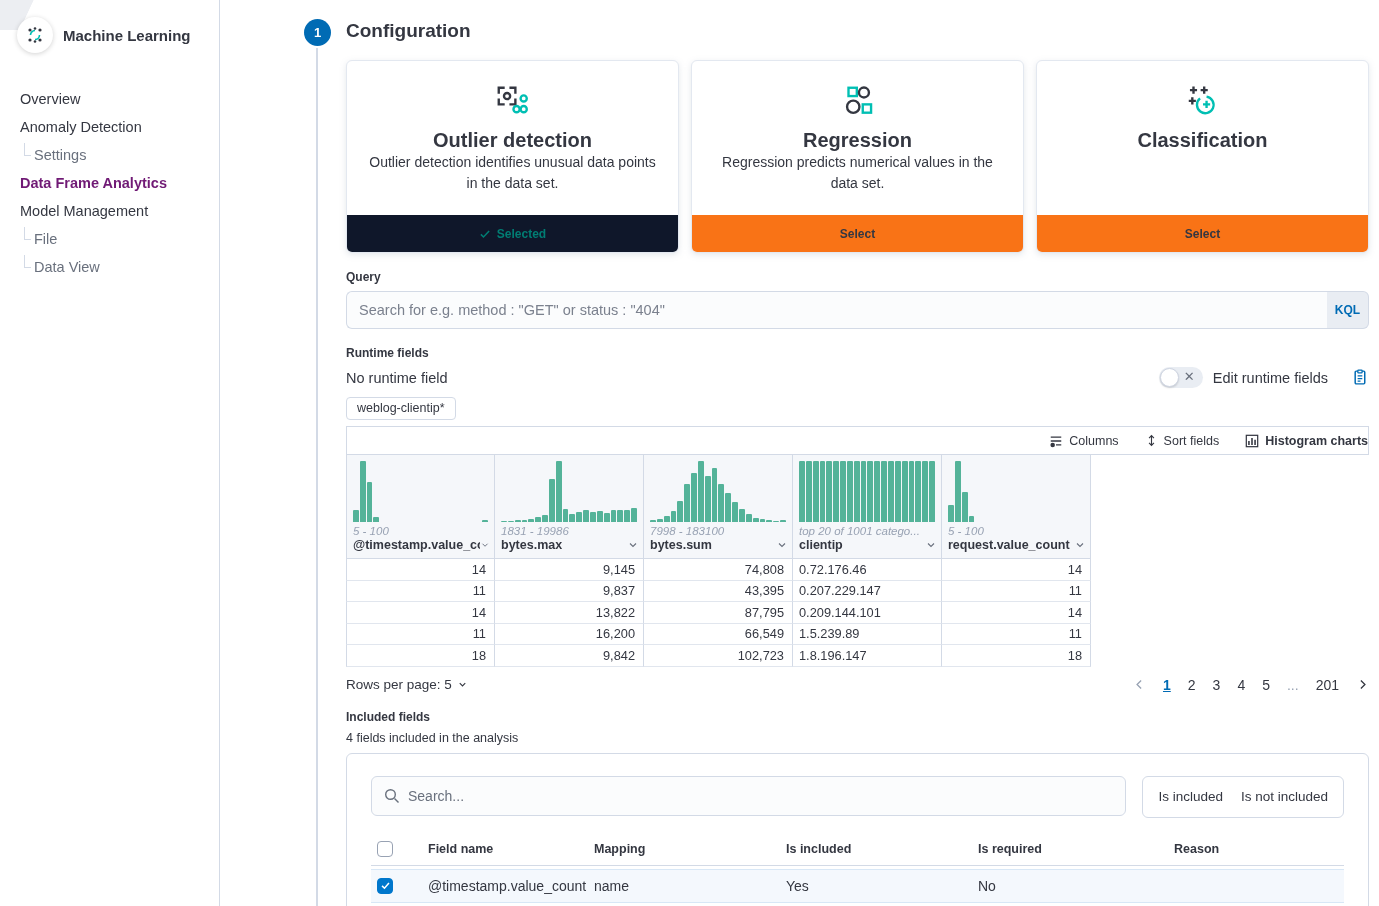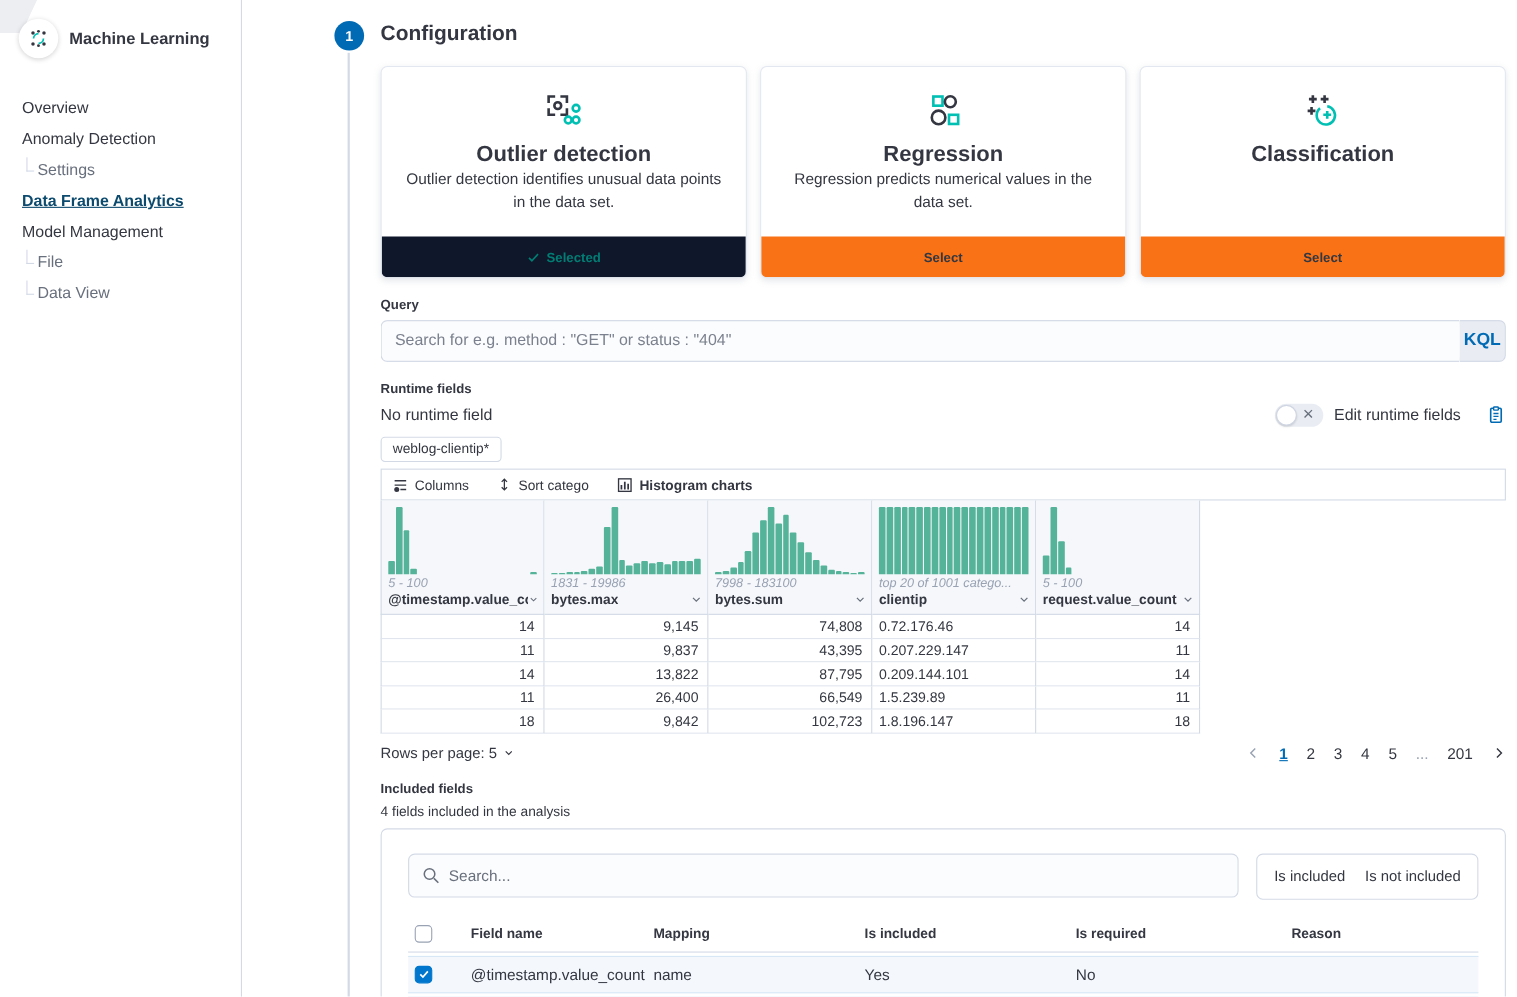--- a/index.html
+++ b/index.html
@@ -13,21 +13,21 @@
     background:linear-gradient(115deg,#eceef2 45%,#fff 46%); }
   .app-header { display:flex; align-items:center; gap:10px; padding:17px 0 0 17px; position:relative; }
   .app-logo { width:36px; height:36px; border-radius:50%; background:#fff;
     box-shadow:0 1px 5px rgba(0,0,0,.18); display:flex; align-items:center; justify-content:center; }
   .app-title { font-size:15px; font-weight:bold; }
   .nav { margin-top:32px; }
   .nav-item { font-size:14.5px; padding:6px 0 6px 20px; cursor:pointer; }
   .nav-item.indent { padding-left:34px; color:#69707D; position:relative; }
   .nav-item.indent::before { content:""; position:absolute; left:24px; top:2px;
     width:6px; height:12px; border-left:1px solid #D3DAE6; border-bottom:1px solid #D3DAE6; }
-  .nav-item.active a { color:#0c4a6e; font-weight:bold; text-decoration:underline; }
+  .nav-item.active a { color:#701a75; font-weight:bold; }
   .nav-item a { color:inherit; text-decoration:none; }
 
   
   .main { margin-left:220px; position:relative; padding-top:20px; }
   .step-line { position:absolute; left:96px; top:48px; width:2px; height:860px; background:#D3DAE6; }
   .step-circle { position:absolute; left:84px; top:19px; width:27px; height:27px; border-radius:50%;
     background:#006BB4; color:#fff; font-size:13px; font-weight:bold;
     display:flex; align-items:center; justify-content:center; }
   .page-title { margin-left:126px; font-size:19px; font-weight:bold; }
   .content { margin-left:126px; width:1023px; }
@@ -46,40 +46,40 @@
   .card.selected .card-footer { background:#0f172a; color:#017D73; }
 
   
   .section-label { font-size:12px; font-weight:bold; margin-top:17px; }
   .query-row { display:flex; margin-top:7px; }
   .query-input { flex:1; height:38px; border:1px solid #D3DAE6; border-right:none;
     border-radius:6px 0 0 6px; background:#FBFCFD; padding:0 12px; font-size:14.5px;
     font-family:"Liberation Sans", sans-serif; color:#343741; }
   .query-input::placeholder { color:#7b818e; }
   .kql-btn { width:42px; height:38px; background:#E9EDF3; border:1px solid #D3DAE6; border-left:none;
-    border-radius:0 6px 6px 0; color:#006BB4; font-size:16px; font-weight:bold; cursor:pointer; }
+    border-radius:0 6px 6px 0; color:#006BB4; font-size:12px; font-weight:bold; cursor:pointer; }
 
   
   .runtime-row { display:flex; align-items:center; justify-content:space-between; margin-top:7px; }
   .runtime-empty { font-size:14.5px; }
   .runtime-right { display:flex; align-items:center; gap:10px; }
   .toggle { width:44px; height:21px; border-radius:11px; background:#E9EDF3; position:relative; cursor:pointer; }
   .toggle-knob { position:absolute; left:1px; top:1px; width:19px; height:19px; border-radius:50%;
     background:#fff; border:1px solid #cfd5e2; box-shadow:0 1px 2px rgba(0,0,0,.15); }
   .toggle-x { position:absolute; right:8px; top:2px; font-size:13px; color:#69707D; }
   .toggle-label { font-size:14.5px; }
   .copy-icon { margin-left:14px; cursor:pointer; display:flex; }
 
   .index-badge { display:inline-block; margin-top:9px; padding:3px 10px 4px;
     border:1px solid #D3DAE6; border-radius:4px; font-size:12.5px; background:#fff; }
 
   
   .grid { margin-top:6px; }
   .grid-toolbar { height:29px; border:1px solid #D3DAE6; background:#fff;
-    display:flex; align-items:center; gap:26px; padding-left:10px; }
+    display:flex; align-items:center; gap:26px; padding-left:10px;justify-content:flex-end; }
   .tb-item { display:flex; align-items:center; gap:6px; font-size:12.5px; cursor:pointer; }
   .tb-item.bold { font-weight:bold; }
   .grid-cols { display:flex; }
   .gcol { width:149px; border-right:1px solid #D3DAE6; border-bottom:1px solid #D3DAE6; }
   .gcol:first-child { border-left:1px solid #D3DAE6; }
   .ghead { background:#F5F7FA; height:104px; display:flex; flex-direction:column; }
   .hist { flex:1; display:flex; align-items:flex-end; gap:1px; padding:6px 6px 0; height:62px; }
   .hbar { flex:1; background:#54B399; border-radius:1px 1px 0 0; }
   .grange { font-size:11.5px; font-style:italic; color:#98A2B3; padding:3px 6px 0; white-space:nowrap; overflow:hidden; }
   .gname { display:flex; align-items:center; justify-content:space-between; padding:1px 4px 6px 6px; }
@@ -250,21 +250,21 @@
           <svg width="14" height="14" viewBox="0 0 16 16">
               <path d="M2 3.5 H14 M2 8 H14 M8 12.5 H14" stroke="#343741" stroke-width="1.5"></path>
               <circle cx="4.2" cy="12.5" r="2.6" fill="#343741"></circle>
             </svg>
           <span>Columns</span>
         </div>
         <div class="tb-item">
           <svg width="13" height="13" viewBox="0 0 16 16" fill="none">
               <path d="M8 2 V14 M5 5 L8 2 L11 5 M5 11 L8 14 L11 11" stroke="#343741" stroke-width="1.4"></path>
             </svg>
-          <span>Sort catego</span>
+          <span>Sort fields</span>
         </div>
         <div class="tb-item bold">
           <svg width="14" height="14" viewBox="0 0 16 16" fill="none">
               <rect x="1.5" y="1.5" width="13" height="13" stroke="#343741" stroke-width="1.4"></rect>
               <path d="M4.5 12.5 V8 M8 12.5 V4.5 M11.5 12.5 V6.5" stroke="#343741" stroke-width="1.8"></path>
             </svg>
           <span>Histogram charts</span>
         </div>
       </div>
 
@@ -442,21 +442,21 @@
       </div>
       <div class="grow">
         <div class="gcell">14</div>
         <div class="gcell">13,822</div>
         <div class="gcell">87,795</div>
         <div class="gcell left">0.209.144.101</div>
         <div class="gcell">14</div>
       </div>
       <div class="grow">
         <div class="gcell">11</div>
-        <div class="gcell">26,400</div>
+        <div class="gcell">16,200</div>
         <div class="gcell">66,549</div>
         <div class="gcell left">1.5.239.89</div>
         <div class="gcell">11</div>
       </div>
       <div class="grow">
         <div class="gcell">18</div>
         <div class="gcell">9,842</div>
         <div class="gcell">102,723</div>
         <div class="gcell left">1.8.196.147</div>
         <div class="gcell">18</div>

